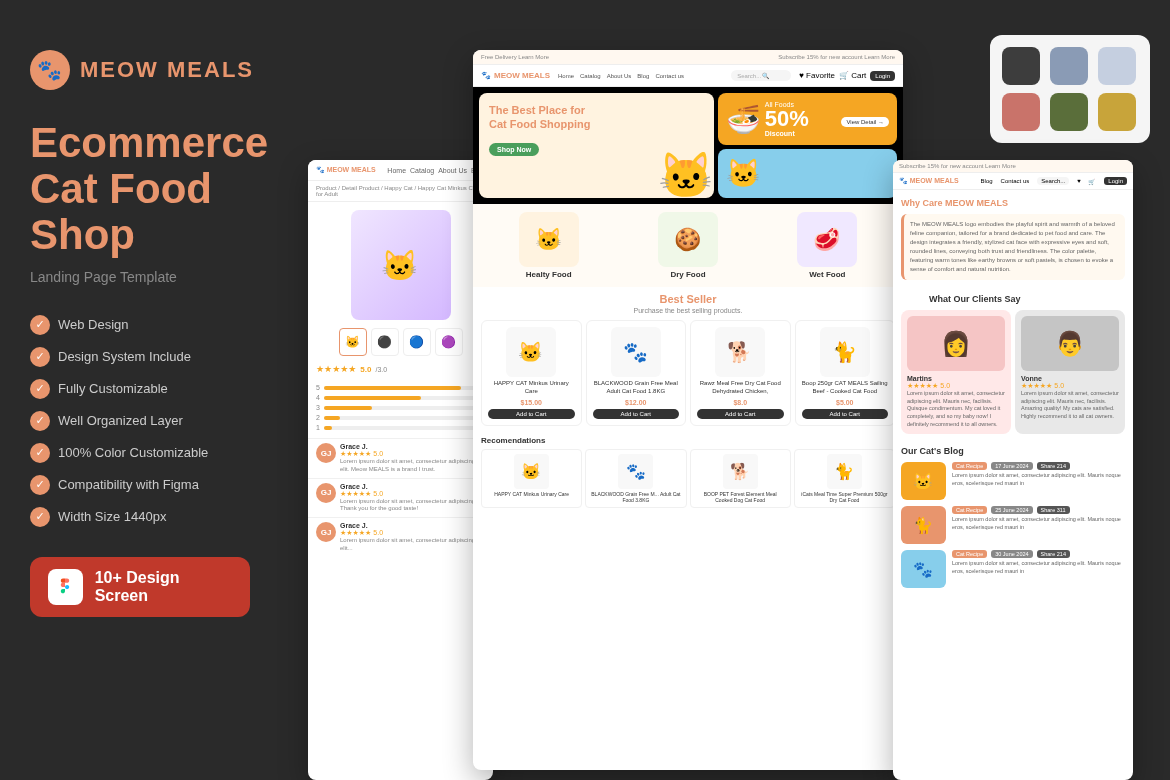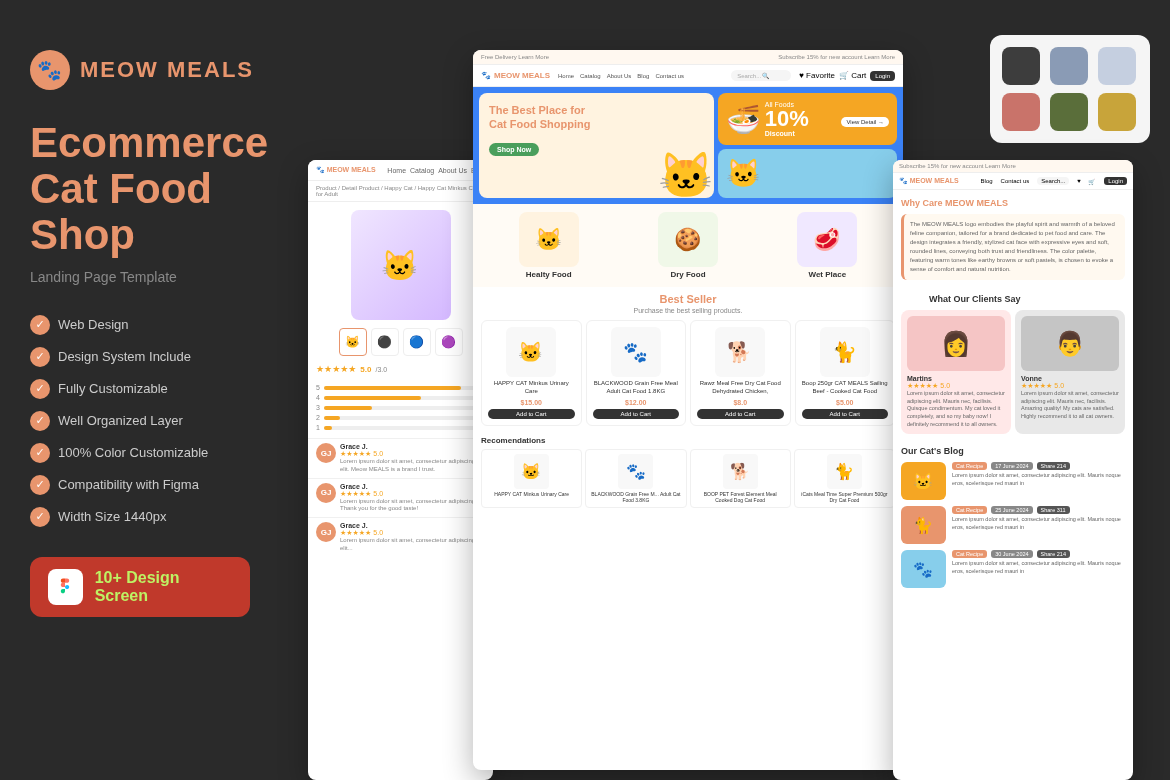--- a/index.html
+++ b/index.html
@@ -103,21 +103,21 @@
       border-radius: 8px;
       display: flex;
       align-items: center;
       justify-content: center;
       font-size: 18px;
       font-weight: bold;
       color: #e74c3c;
     }
 
     .badge-text {
-      color: #bef264;
+      color: #ffffff;
       font-size: 16px;
       font-weight: 700;
     }
 
     
     .screen-product {
       position: absolute;
       left: 308px;
       top: 160px;
       width: 185px;
@@ -368,21 +368,21 @@
       color: white;
       border-radius: 4px;
       padding: 2px 5px;
       font-size: 6px;
     }
 
     .mm-hero {
       display: flex;
       gap: 4px;
       padding: 6px;
-      background: #3b82f6;
+      background: #000000;
     }
 
     .hero-left {
       background: #fff3e0;
       border-radius: 8px;
       padding: 10px;
       flex: 1.2;
       position: relative;
       overflow: hidden;
     }
@@ -958,21 +958,21 @@
       <div class="shop-now-btn">Shop Now</div>
       <div class="hero-cat">🐱</div>
     </div>
 
     <div class="hero-right">
 
       <div class="discount-card">
         <div class="bowl-emoji">🍜</div>
         <div>
           <div style="font-size:7px;color:white;">All Foods</div>
-          <div class="discount-pct">10%</div>
+          <div class="discount-pct">50%</div>
           <div class="discount-label">Discount</div>
         </div>
         <div style="margin-left:auto;">
           <span style="font-size:6px;color:#333;background:white;padding:2px 5px;border-radius:8px;">View Detail →</span>
         </div>
       </div>
 
       <div class="medical-card">
         <div class="medical-cat">🐱</div>
       </div>
@@ -983,21 +983,21 @@
     <div class="food-cat-item">
       <div class="food-cat-img" style="background:#fff3e0;">🐱</div>
       <div class="food-cat-label">Healty Food</div>
     </div>
     <div class="food-cat-item">
       <div class="food-cat-img" style="background:#f0f8e8;">🍪</div>
       <div class="food-cat-label">Dry Food</div>
     </div>
     <div class="food-cat-item">
       <div class="food-cat-img" style="background:#f0e8ff;">🥩</div>
-      <div class="food-cat-label">Wet Place</div>
+      <div class="food-cat-label">Wet Food</div>
     </div>
   </div>
 
   <div class="best-seller-section">
     <div class="bs-title">Best Seller</div>
     <div class="bs-subtitle">Purchase the best selling products.</div>
     <div class="products-grid">
       <div class="product-card">
         <div class="product-card-img">🐱</div>
         <div class="product-card-name">HAPPY CAT Minkus Urinary Care</div>

